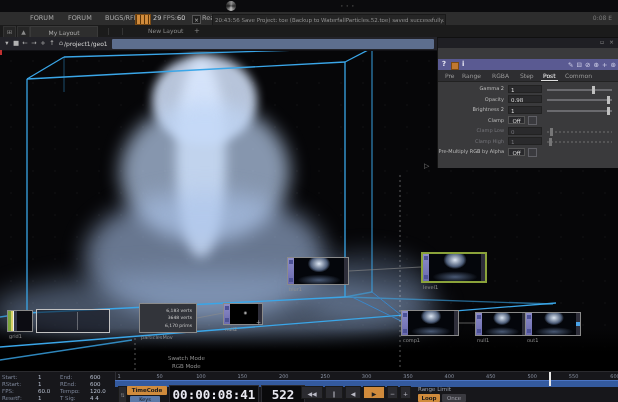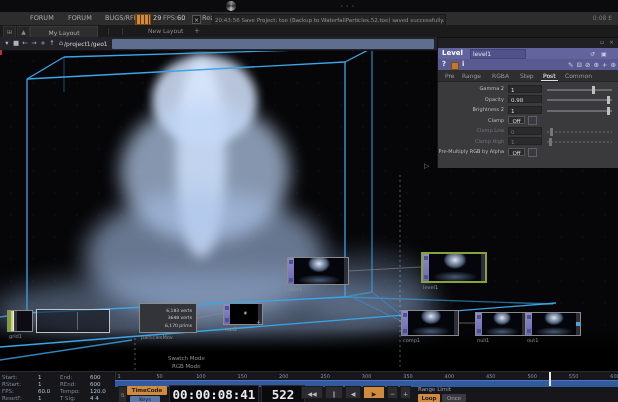--- a/index.html
+++ b/index.html
@@ -297,26 +297,20 @@
         <div class="modeline" style="left: 168px; top: 305px;">Swatch Mode</div>
         <div class="modeline" style="left: 172px; top: 313px;">RGB Mode</div>
       </div>
   </div>
 
   <div class="abs" id="ppanel">
     <div id="pp-strip1">
         <div class="wicon" style="left: 162px;">▫</div>
         <div class="wicon" style="left: 171px;">×</div>
       </div>
-    <div id="pp-title">
-      <div id="pp-optype">Level</div>
-      <div id="pp-opname">level1</div>
-    <div class="ticon" style="left: 152px;">↺</div>
-        <div class="ticon" style="left: 163px;">▣</div>
-      </div>
     <div id="pp-actions">
       <div id="pp-help">?</div>
       <div id="pp-swatch"></div>
       <div id="pp-info">i</div>
     <div class="aicon" style="left: 130px;">✎</div>
         <div class="aicon" style="left: 138.5px;">⊟</div>
         <div class="aicon" style="left: 147px;">⊘</div>
         <div class="aicon" style="left: 155.5px;">⊕</div>
         <div class="aicon" style="left: 164px;">+</div>
         <div class="aicon" style="left: 172.5px;">⊛</div>

